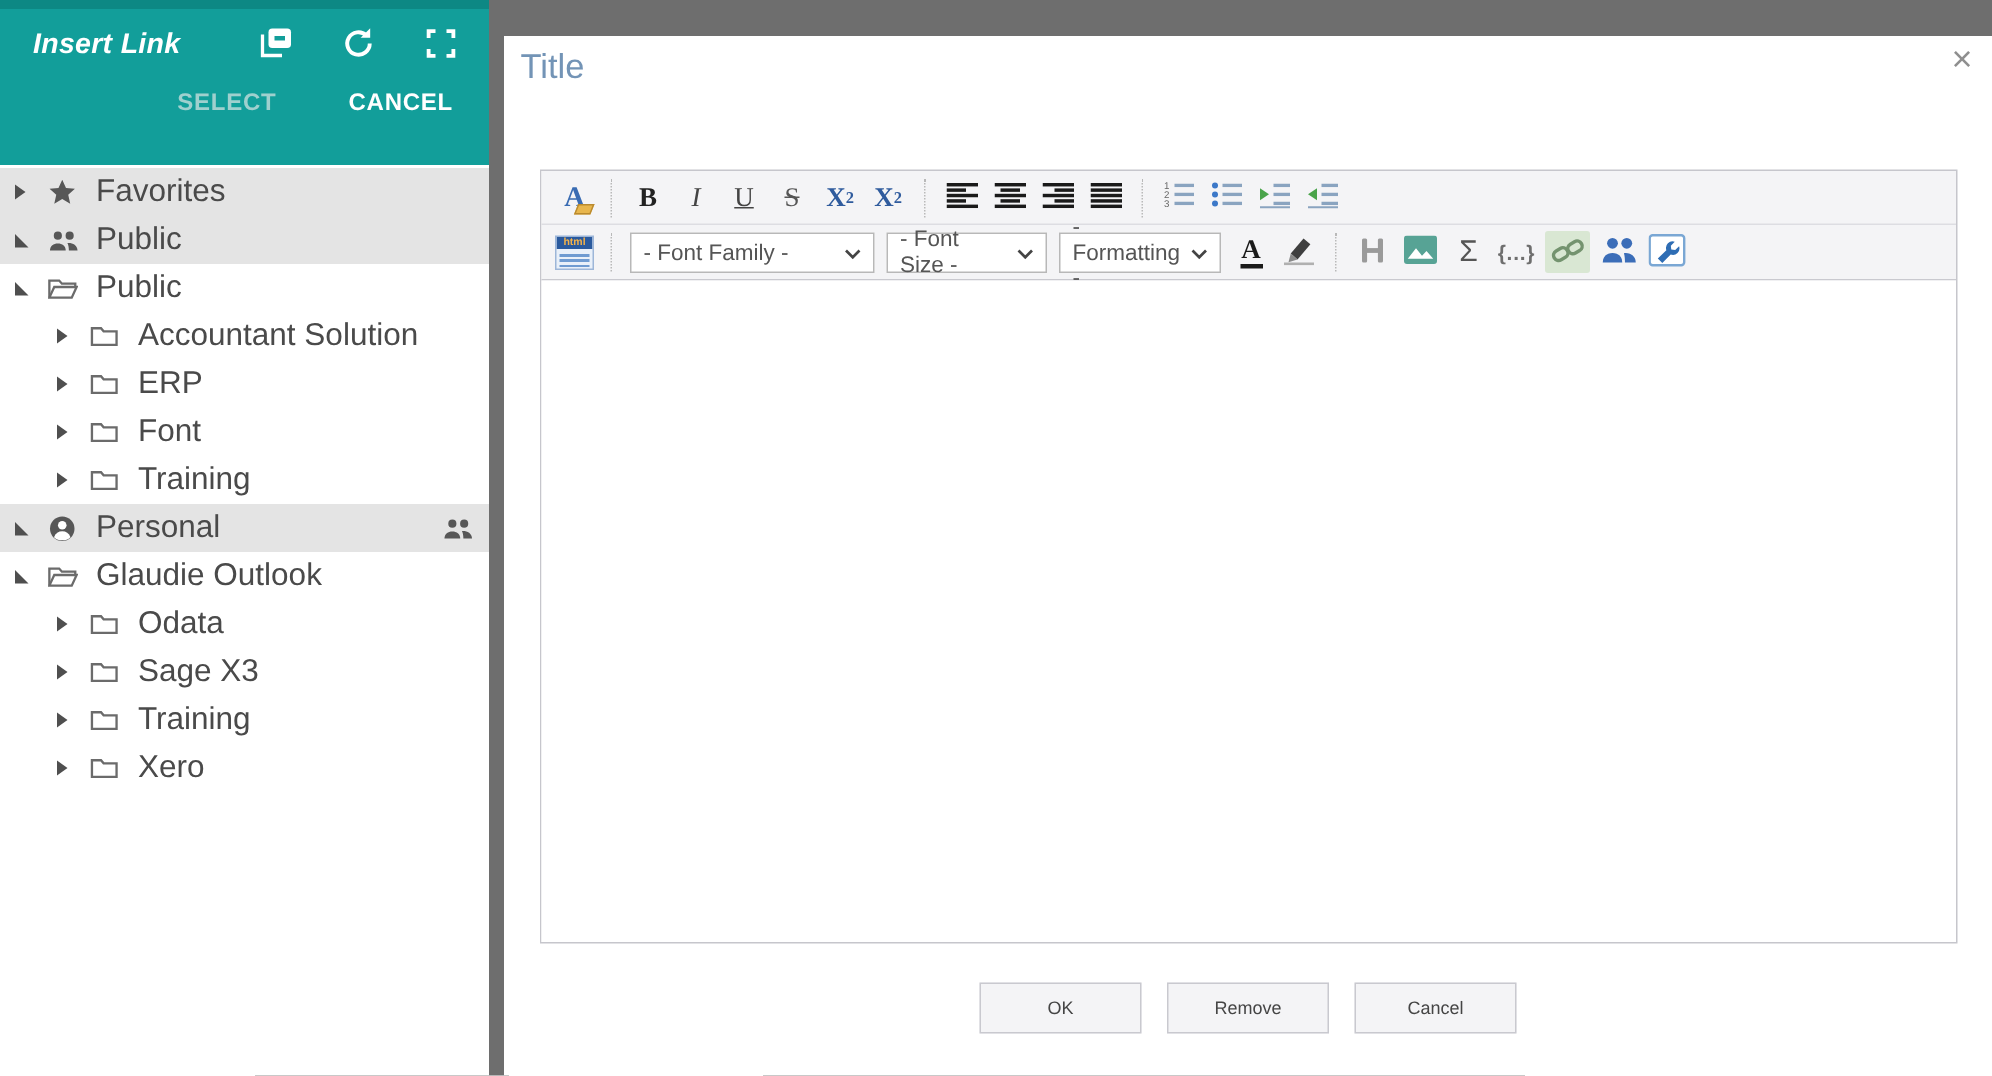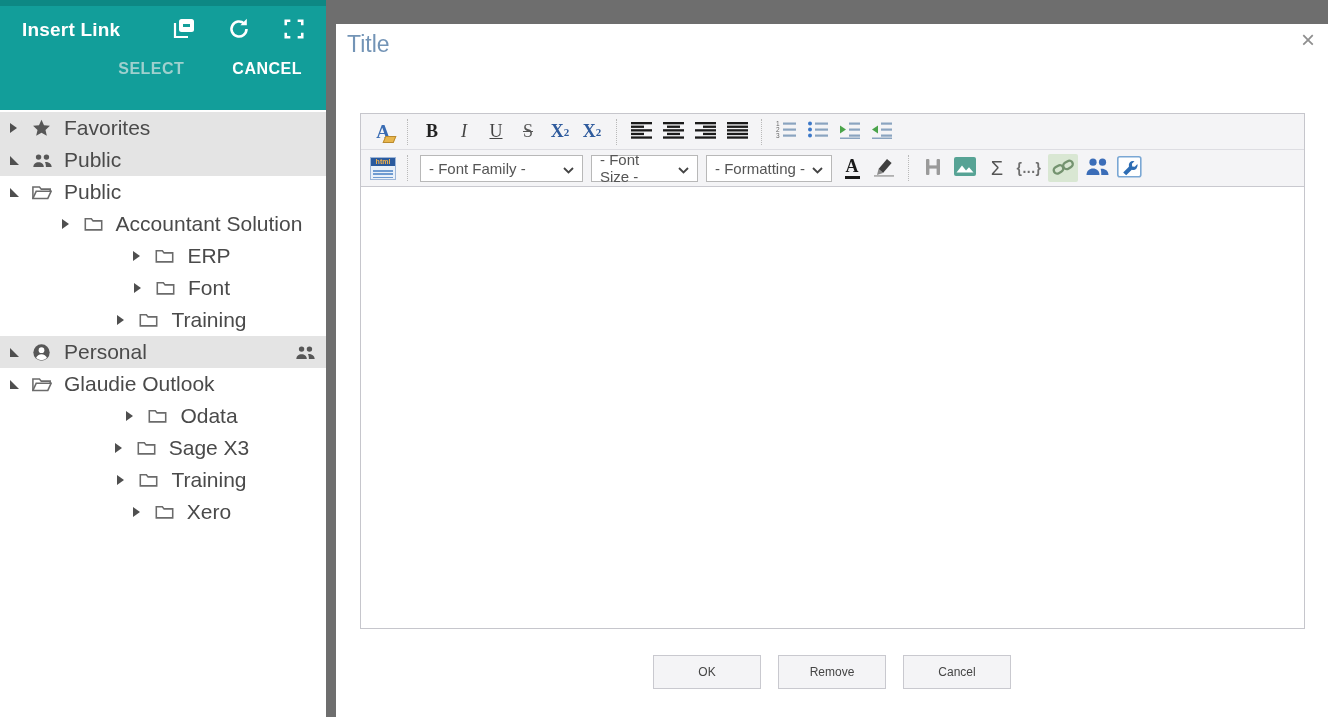--- a/index.html
+++ b/index.html
@@ -3,34 +3,34 @@
 <meta charset="utf-8">
 <style>
   * { margin:0; padding:0; box-sizing:border-box; }
   html,body { width:1328px; height:717px; overflow:hidden; }
   body { background:#6e6e6e; font-family:"Liberation Sans","DejaVu Sans",sans-serif; position:relative; }
 
   
   .sidebar { position:absolute; left:0; top:0; width:326px; height:717px; background:#fff; z-index:2; }
   .sb-head { height:110px; background:#129e9a; color:#fff; }
   .sb-topstrip { height:6px; background:#0d8884; }
-  .sb-row1 { display:flex; align-items:center; padding:10px 18px 0 22px; }
+  .sb-row1 { display:flex; align-items:center; padding:10px 18px 0 22px;font-style:italic; }
   .sb-title { font-size:19px; font-weight:700; letter-spacing:.2px; }
   .sb-icons { margin-left:auto; display:flex; align-items:center; gap:27px; }
   .sb-iconbtn { background:none; border:none; cursor:pointer; width:28px; height:28px; display:flex; align-items:center; justify-content:center; }
   .sb-row2 { display:flex; justify-content:flex-end; gap:48px; padding:16px 24px 0 0; }
   .sb-act { background:none; border:none; font-size:16px; font-weight:700; letter-spacing:.5px; cursor:pointer; font-family:inherit; }
   .sb-act.select { color:#9fd0ce; }
   .sb-act.cancel { color:#fff; }
 
   
   .tree { padding-top:2px; }
   .tree-row { height:32px; display:flex; align-items:center; padding-left:10px; cursor:pointer; color:#4a4a4a; font-size:21px; }
   .tree-row.header { background:#e4e4e4; }
-  .tree-row.lvl1 { padding-left:38px;justify-content:center; }
+  .tree-row.lvl1 { padding-left:38px; }
   .tw { width:22px; display:flex; align-items:center; justify-content:flex-start; flex:0 0 22px; }
   .tw.col::before { content:""; display:block; width:0; height:0; border-left:7px solid #4f4f4f; border-top:5px solid transparent; border-bottom:5px solid transparent; }
   .tw.exp::before { content:""; display:block; width:0; height:0; border-bottom:9px solid #4f4f4f; border-right:9px solid transparent; }
   .nico { width:28px; flex:0 0 28px; display:flex; align-items:center; }
   .nlab { margin-left:4px; white-space:nowrap; }
   .spacer { flex:1; }
   .tico { margin-right:10px; display:flex; align-items:center; }
 
   
   .dialog { position:absolute; left:336px; top:24px; width:992px; height:693px; background:#ffffff; z-index:1; }
@@ -49,21 +49,21 @@
   .g-bold { font-weight:700; color:#222; }
   .g-italic { font-style:italic; color:#444; }
   .g-under { text-decoration:underline; color:#444; }
   .g-strike { text-decoration:line-through; color:#555; }
   .g-blue { color:#2f5b9d; font-weight:700; }
   .g-blue sub, .g-blue sup { font-size:11px; }
   .rf-a { font-family:"Liberation Serif","DejaVu Serif",serif; font-weight:700; font-size:19px; color:#3a6cb3; }
   .rf-eraser { position:absolute; right:1px; bottom:3px; width:11px; height:7px; background:#e8b64d; border:1px solid #b98a2f; transform:skewX(-22deg); }
 
   .dd { height:27px; border:1px solid #b8b8b8; background:#fff; display:flex; align-items:center; justify-content:space-between; padding:0 8px; color:#555; font-size:15px; margin:0 4px; cursor:pointer; }
-  .dd-ff { width:163px; } .dd-fs { width:107px;gap:12px; } .dd-fmt { width:126px; }
+  .dd-ff { width:163px; } .dd-fs { width:107px;gap:12px; } .dd-fmt { width:108px; }
 
   .color-a { font-family:"Liberation Serif","DejaVu Serif",serif; font-weight:700; font-size:18px; color:#1a1a1a; border-bottom:3px solid #1a1a1a; line-height:1.05; padding:0 1px; }
   .sigma { font-size:20px; color:#555; }
   .codeg { font-size:14px; color:#6e6e6e; letter-spacing:.5px; font-weight:700; }
 
   .html-ic { width:26px; height:23px; background:#e9f0f9; border:1px solid #9db6d8; display:flex; flex-direction:column; overflow:hidden; }
   .html-band { background:#2a5a9e; color:#f4b24a; font-size:7px; line-height:8px; text-align:center; font-weight:700; }
   .html-lines { flex:1; margin:2px 2px 1px; background:repeating-linear-gradient(#e9f0f9 0 1.5px, #6f9bd1 1.5px 3.5px); }
 
   

